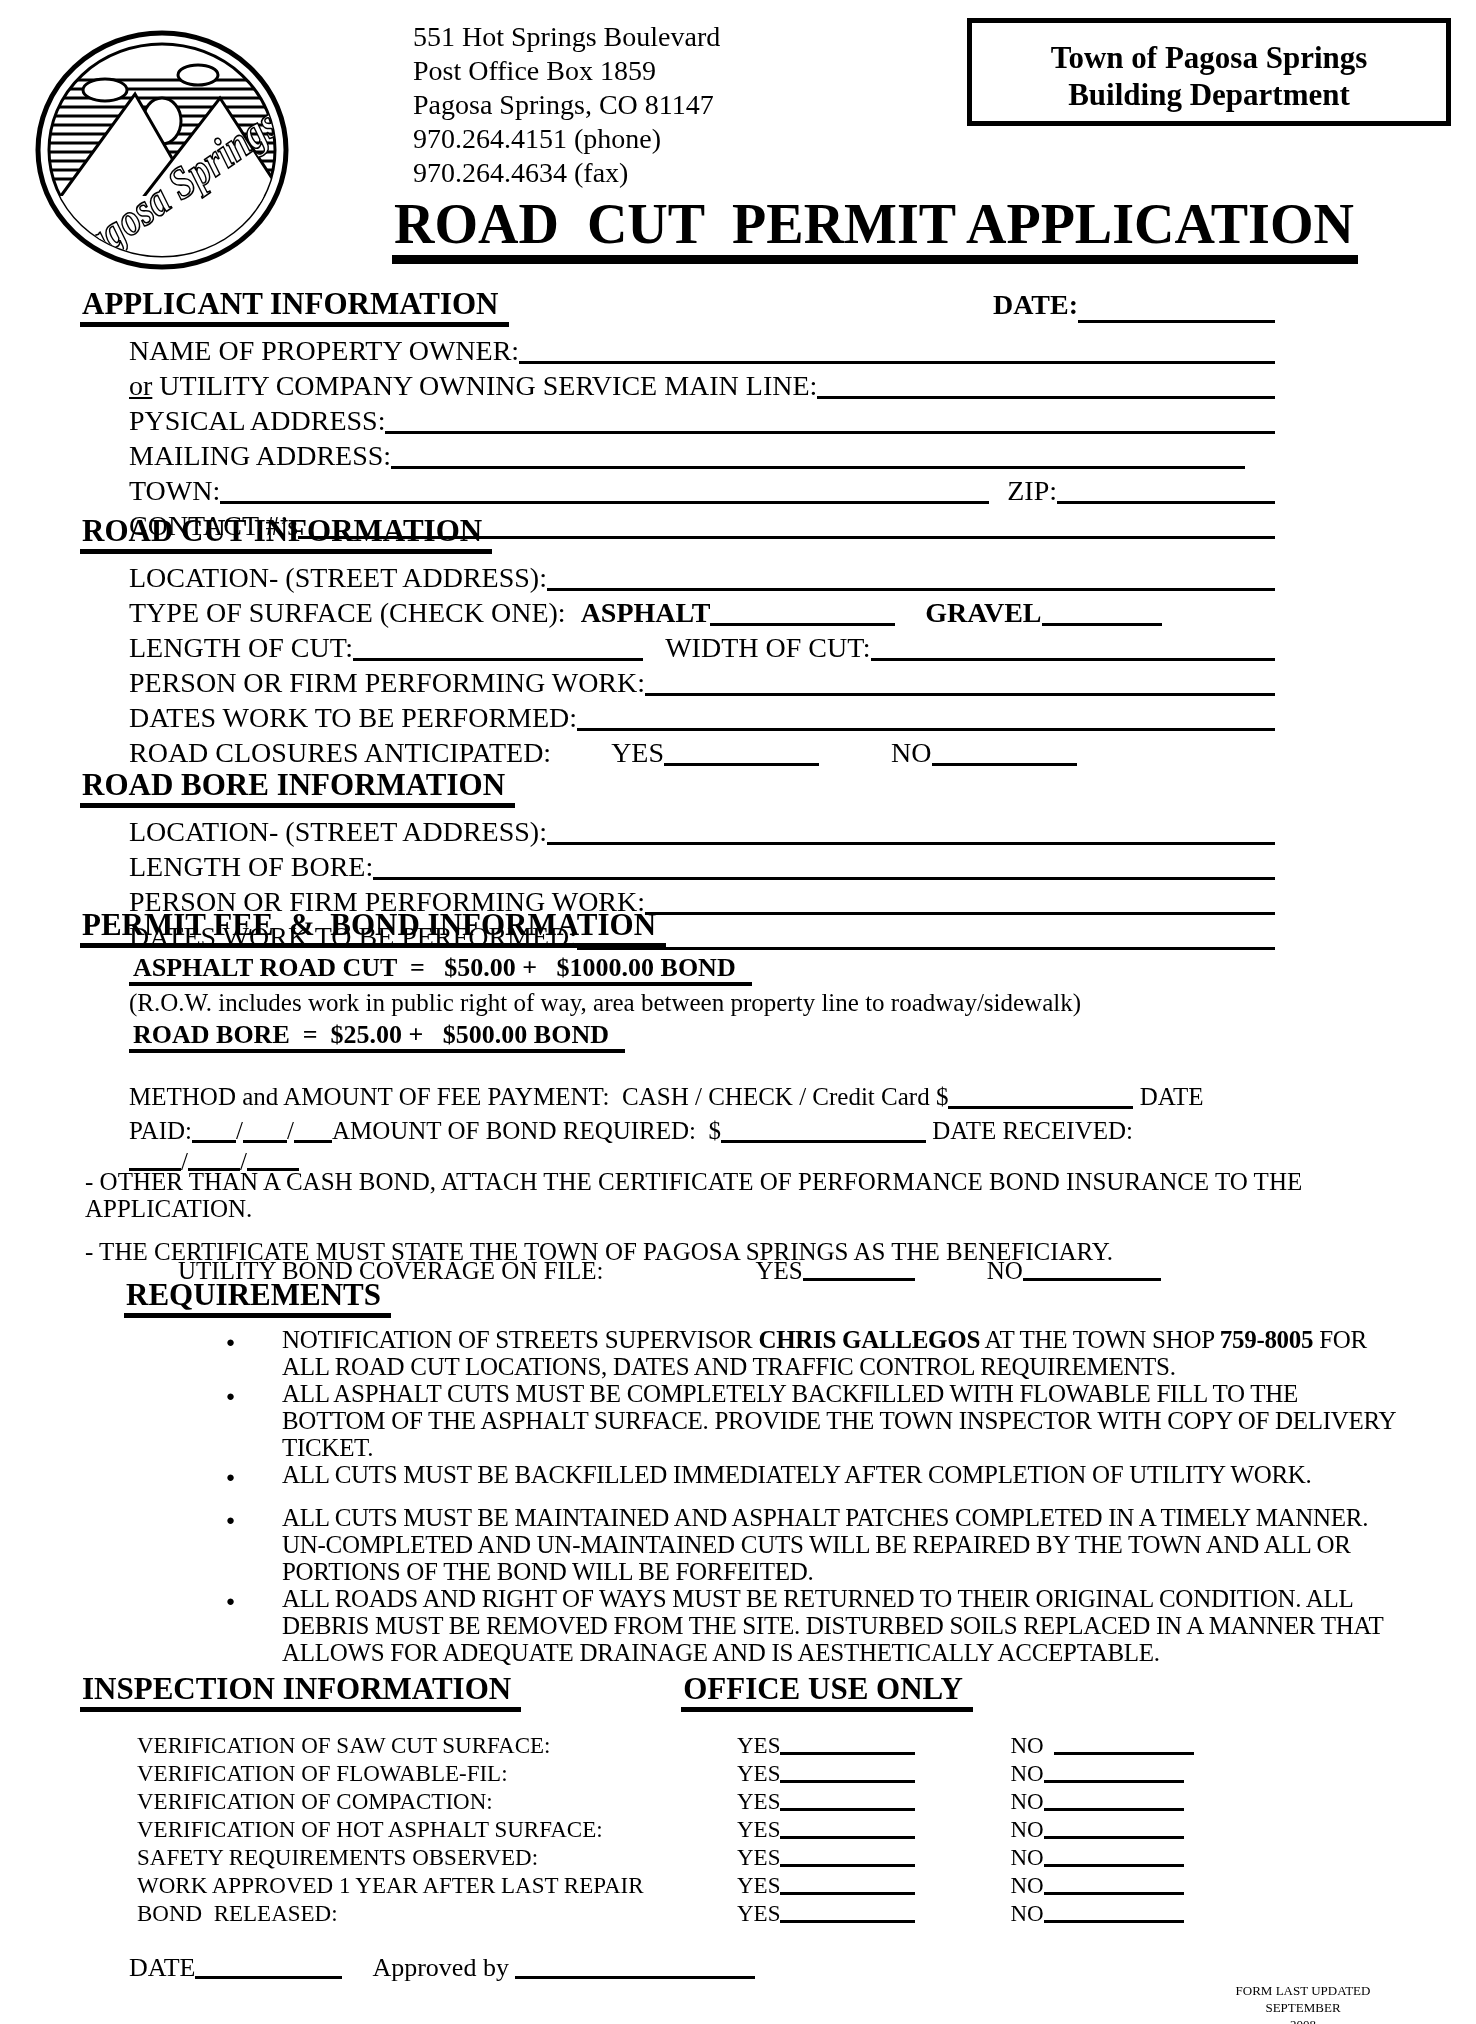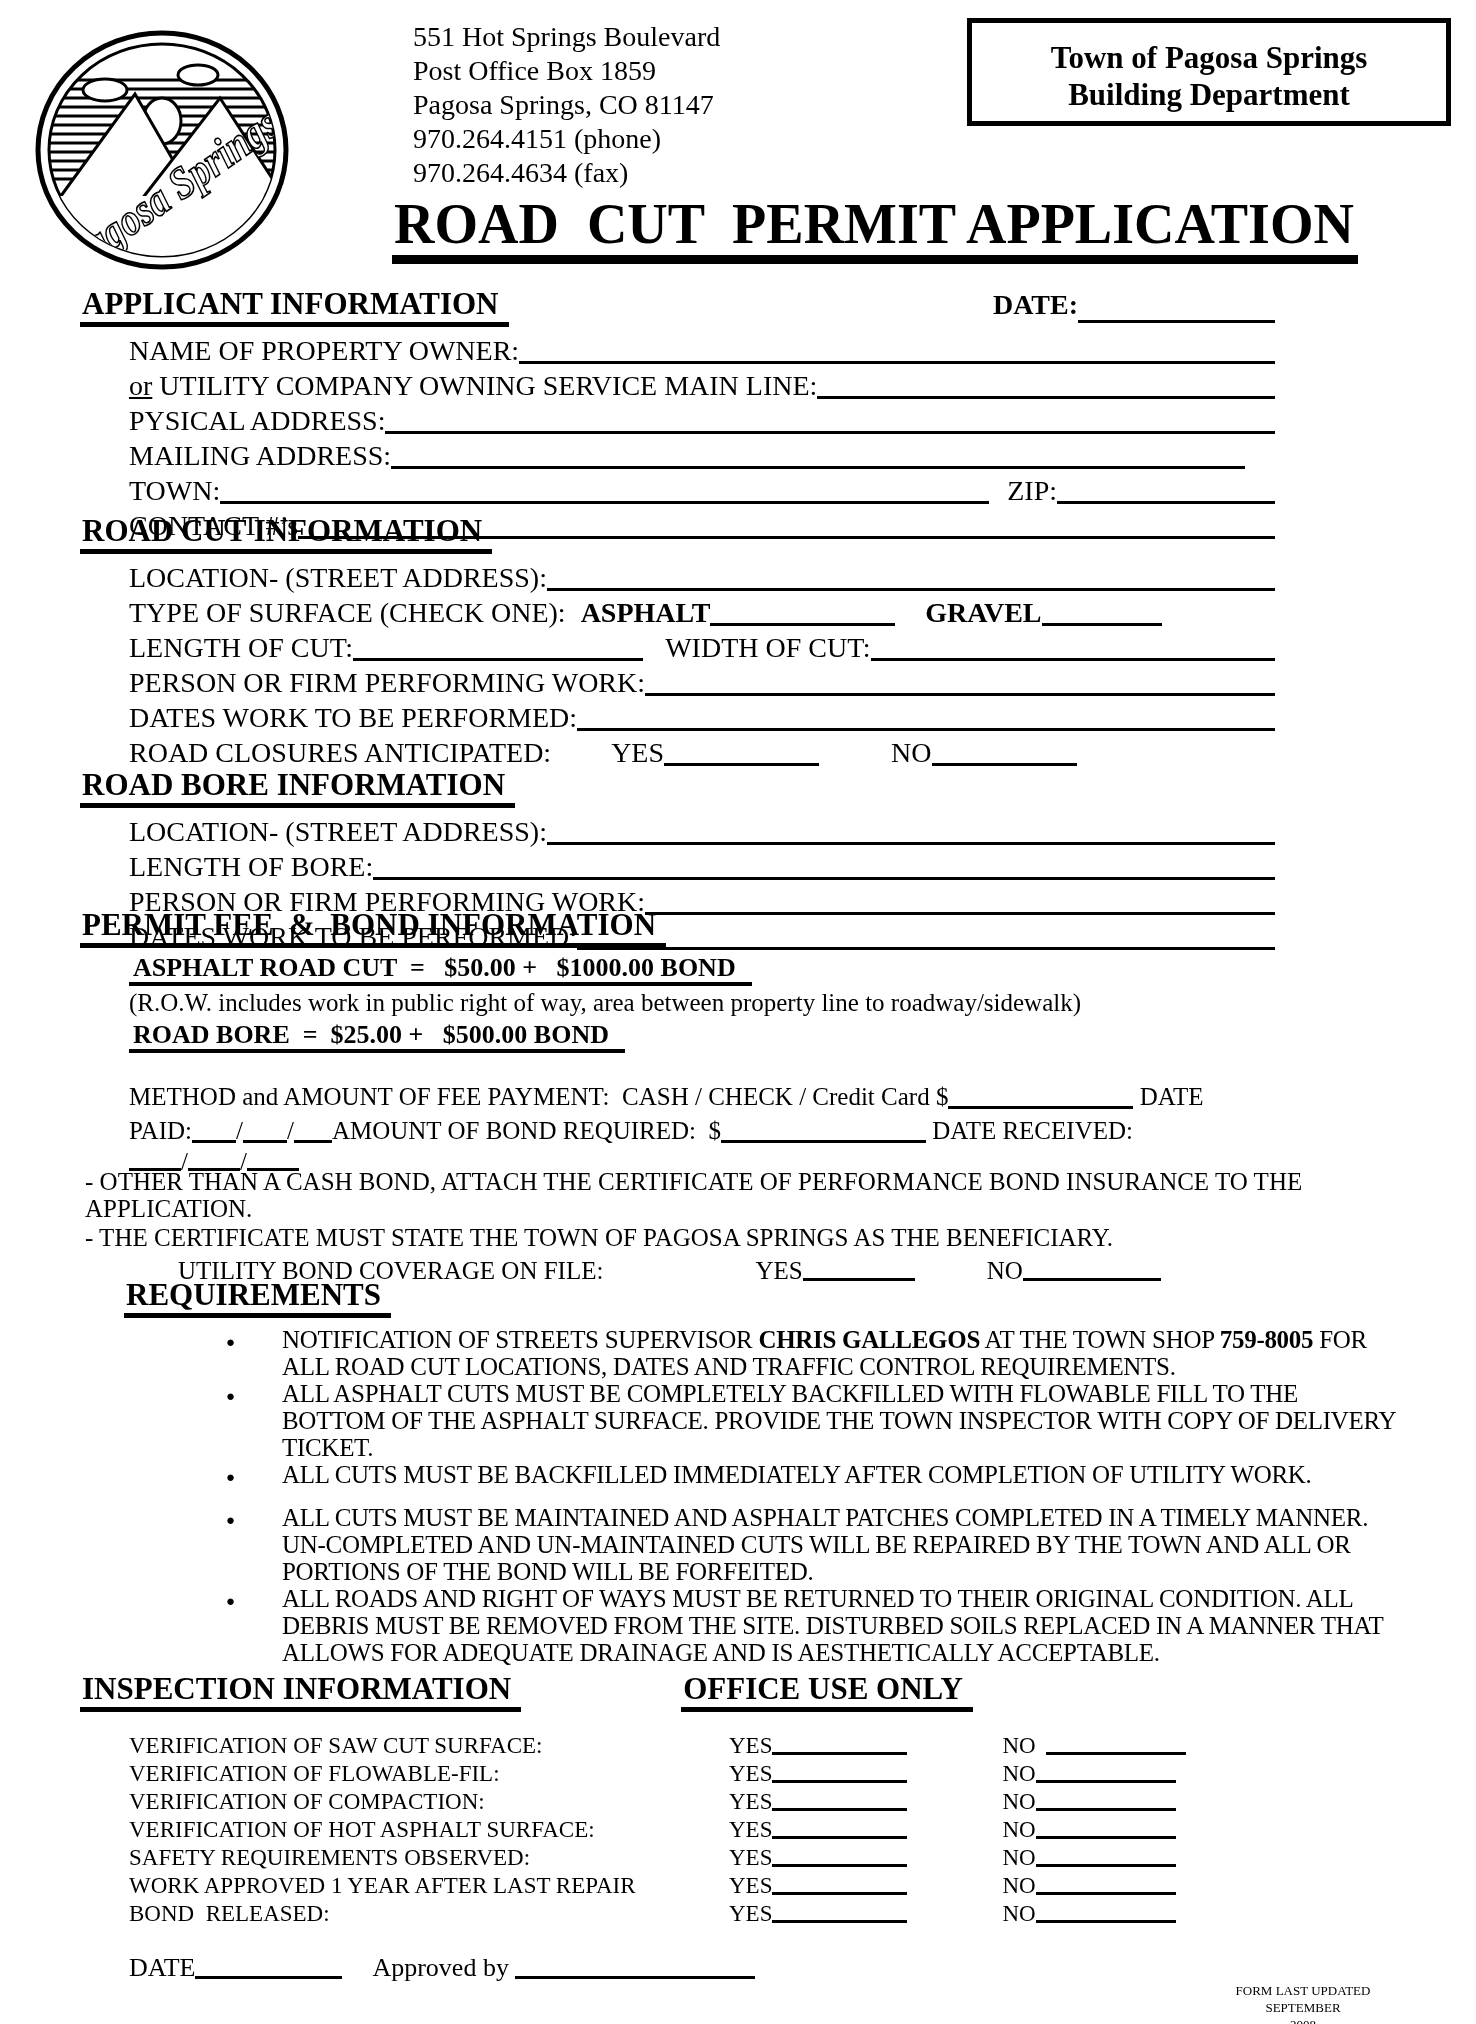--- a/index.html
+++ b/index.html
@@ -27,21 +27,21 @@
   .prow3{height:28px;line-height:28px;}
   .note{font-size:25px;line-height:27px;width:1330px;}
   
   .req-ul{list-style:none;margin:8px 0 0 0;padding:0;width:1280px;}
   .req-ul li{position:relative;box-sizing:border-box;padding-left:158px;font-size:25px;
              line-height:27px;letter-spacing:-0.3px;}
   .req-ul li::before{content:"\25CF";position:absolute;left:102px;top:3px;font-size:15px;}
   .gap-top{margin-top:16px;}
   
   .irow{display:flex;height:28px;line-height:28px;font-size:23px;}
-  .irow .il{width:600px;flex:none;white-space:pre;}
+  .irow .il{width:600px;flex:none;white-space:pre;margin-left:8px;}
   .irow .fill{margin-bottom:5px;}
   .logo-wrap{position:absolute;left:30px;top:28px;}
   .addr{position:absolute;left:413px;top:20px;font-size:28px;line-height:34px;}
   .dept-box{position:absolute;left:967px;top:18px;width:484px;height:108px;box-sizing:border-box;
             border:5px solid #000;text-align:center;font-size:31px;font-weight:bold;
             padding-top:16px;line-height:37px;}
   .title{position:absolute;left:392px;top:196px;font-size:56px;font-weight:bold;white-space:pre;
          border-bottom:9px solid #000;padding:0 4px 3px 2px;line-height:1.0;}
   .form-note{position:absolute;left:1198px;top:1982px;width:210px;text-align:center;
              font-size:13px;line-height:17px;}
@@ -224,21 +224,21 @@
       <span class="fill fx" style="width:52px"></span>
       <span>/</span>
       <span class="fill fx" style="width:52px"></span>
       <span>/</span>
       <span class="fill fx" style="width:52px"></span>
     </div>
   </div>
 
   <div class="abs" style="left:85px;top:1168px;width:1340px;">
     <div class="note">- OTHER THAN A CASH BOND, ATTACH THE CERTIFICATE OF PERFORMANCE BOND INSURANCE TO THE APPLICATION.</div>
-    <div class="note" style="margin-top:2px"> -  THE CERTIFICATE MUST STATE THE TOWN OF PAGOSA SPRINGS AS THE BENEFICIARY.</div>
+    <div class="note" style="margin-top:16px"> -  THE CERTIFICATE MUST STATE THE TOWN OF PAGOSA SPRINGS AS THE BENEFICIARY.</div>
   </div>
 
   <div class="abs" style="left:178px;top:1256px;width:1200px;">
     <div class="prow" style="height:30px;line-height:30px;">
       <span class="lbl ws">UTILITY BOND COVERAGE ON FILE:</span>
       <span class="lbl ws" style="margin-left:152px">YES</span>
       <span class="fill fx" style="width:112px"></span>
       <span class="lbl ws" style="margin-left:72px">NO</span>
       <span class="fill fx" style="width:138px"></span>
     </div>

